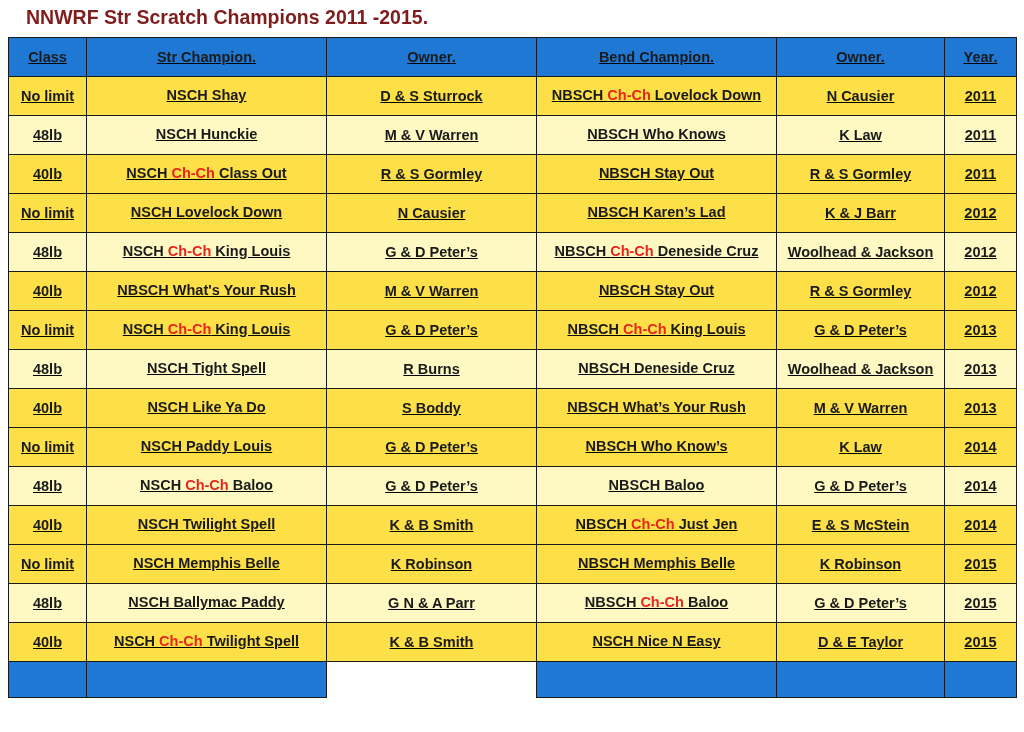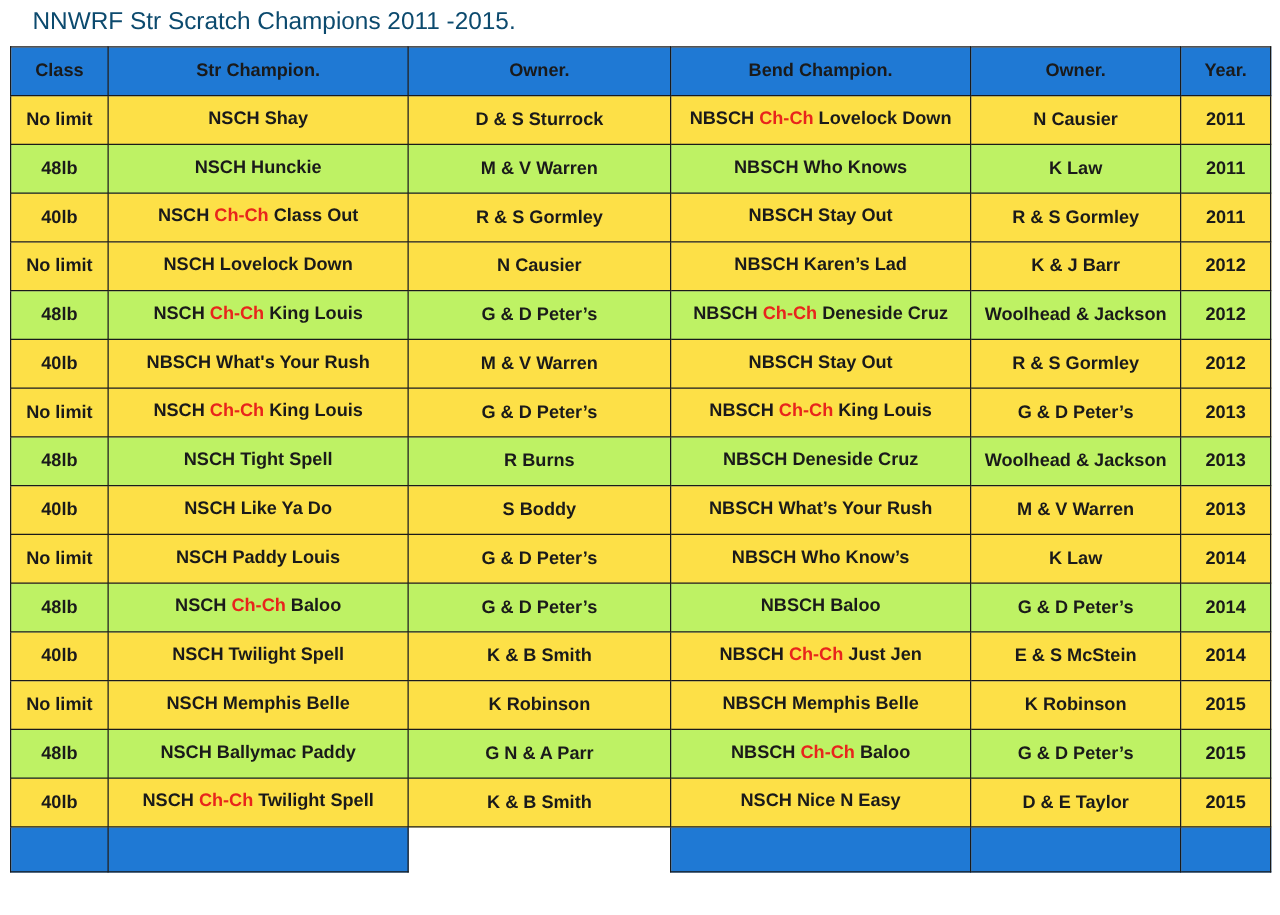--- a/index.html
+++ b/index.html
@@ -19,36 +19,37 @@
     height: 732px;
     box-sizing: border-box;
   }
   .titles {
     display: flex;
     align-items: flex-start;
     padding: 6px 0 8px 0;
   }
   .title {
     font-size: 19.5px;
-    font-weight: normal;
-    color: #0c4a6e;
+    font-weight: bold;
+    color: #7f1d1d;
     white-space: nowrap;
   }
   .title-left {
     margin-left: 26px;
     width: 488px;
   }
   .title-right {
     margin-left: 0px;
   }
   table.champ {
     border-collapse: collapse;
     margin: 0 7px 0 8px;
     width: 1008px;
     table-layout: fixed;
+    text-decoration: underline;
   }
   table.champ td, table.champ th {
     border: 1px solid #1a1a1a;
     padding: 0;
     text-align: center;
     vertical-align: middle;
     font-size: 14.5px;
     font-weight: bold;
     color: #1a1a1a;
     height: 39px;
@@ -62,21 +63,21 @@
     font-weight: bold;
   }
   .c-class   { width: 78px; }
   .c-strchamp{ width: 240px; }
   .c-owner1  { width: 210px; }
   .c-bend    { width: 240px; }
   .c-owner2  { width: 168px; }
   .c-year    { width: 72px; }
 
   tbody tr.tone-peach td { background: #fde047; }
-  tbody tr.tone-pink  td { background: #bef264; text-align: center; }
+  tbody tr.tone-pink  td { background: #fef9c3; text-align: center; }
   tbody tr.tone-blue  td { background: #fde047; }
 
   tr.footer-row td {
     background: #1f79d4;
     height: 36px;
     border: 1px solid #1a1a1a;
   }
   tr.footer-row td.gap {
     background: #ffffff;
     border-left: none;

